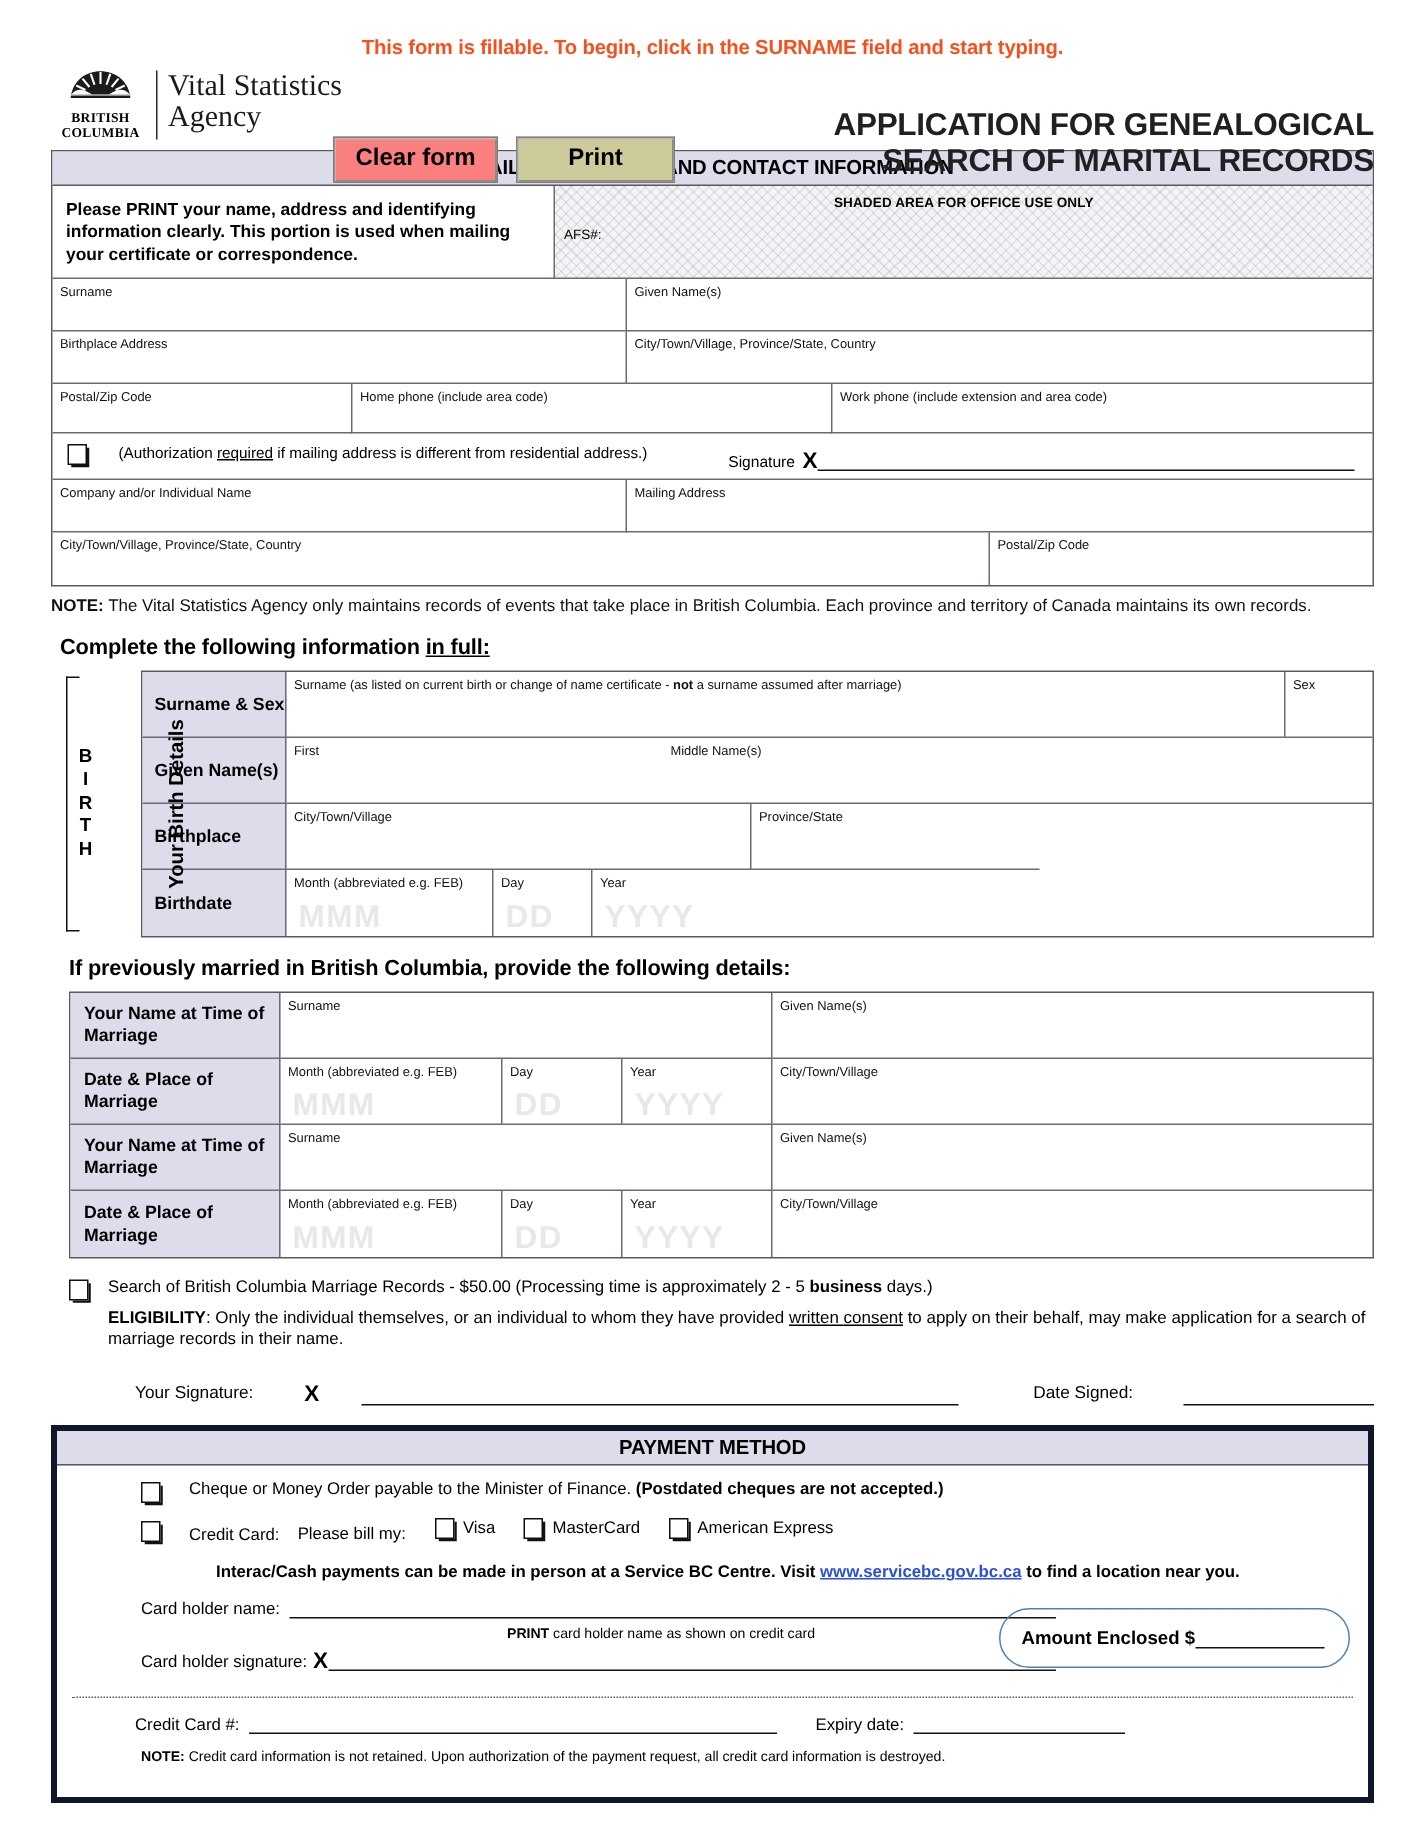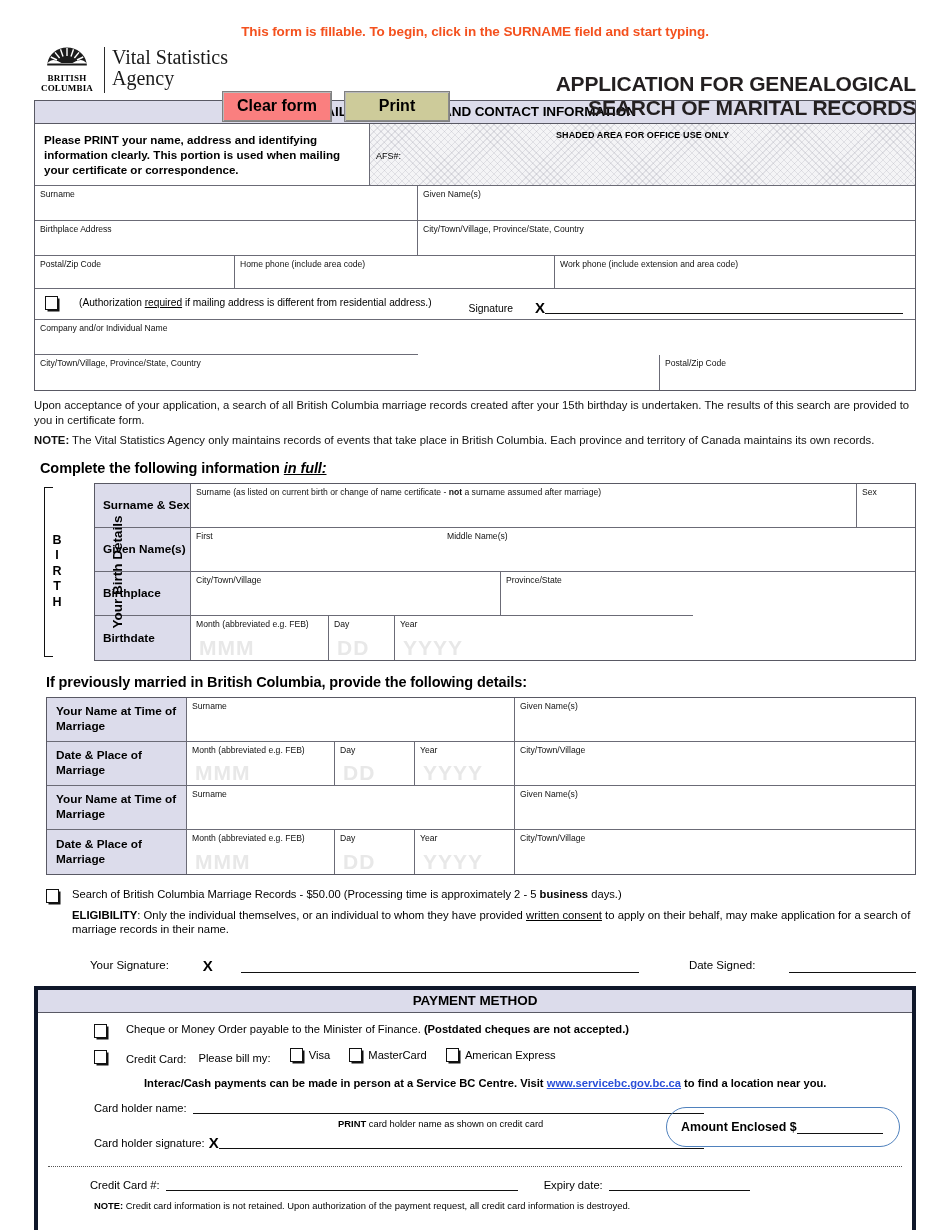--- a/index.html
+++ b/index.html
@@ -85,29 +85,29 @@
   .auth{padding:6px 8px 5px 8px;border-bottom:1px solid #6b6b76;position:relative;}
   .auth-line1{font-size:10.4px;font-weight:bold;padding-left:24px;line-height:13px;}
   .auth-line2{font-size:10.2px;padding-left:36px;line-height:13px;margin-top:1px;}
   .cbx{
     display:inline-block;width:11px;height:12px;border:1.4px solid #111;
     background:#fff;box-shadow:2px 2px 0 -0.5px #111;vertical-align:-2px;
   }
   .auth-cb{position:absolute;left:10px;top:7px;}
   .sig-row{display:flex;align-items:flex-end;justify-content:flex-end;
            margin-top:-9px;padding-right:4px;}
-  .sig-lbl{font-size:10.4px;margin-right:22px;}
+  .sig-lbl{font-size:10.4px;margin-right:5px;}
   .sig-x{font-weight:bold;font-size:15px;line-height:13px;}
   .sig-line{border-bottom:1px solid #111;width:358px;height:13px;}
 
   
   .para{margin:7px 34px 0;font-size:11.3px;line-height:14.5px;color:#111;}
   .para b{font-weight:bold;}
   .h2{margin:12px 0 7px 40px;font-size:14.5px;font-weight:bold;letter-spacing:-0.1px;}
-  .h2 u{text-decoration:underline;font-style:italic;}
+  .h2 u{text-decoration:underline;}
 
   
   .birth-wrap{position:relative;margin:0 34px 0 40px;display:flex;}
   .birth-side{width:54px;position:relative;}
   .brk{position:absolute;left:4px;top:4px;bottom:4px;width:8px;
        border:1px solid #111;border-right:none;}
   .birth-letters{
     position:absolute;left:10px;top:50%;transform:translateY(-50%);
     font-size:12.5px;font-weight:bold;line-height:15.5px;text-align:center;width:14px;
   }
@@ -261,33 +261,35 @@
         <span class="sig-lbl">Signature</span>
         <span class="sig-x">X</span>
         <span class="sig-line"></span>
       </div>
     </div>
 
     <div class="row">
       <div class="cell" style="width:383px;height:35px;">
         <span class="lbl">Company and/or Individual Name</span>
       </div>
+      <div class="cell" style="flex:1;height:35px;">
+        <span class="lbl">Mailing Address</span>
+      </div>
     </div>
 
     <div class="row">
       <div class="cell" style="width:625px;height:35px;">
         <span class="lbl">City/Town/Village, Province/State, Country</span>
       </div>
       <div class="cell" style="flex:1;height:35px;">
         <span class="lbl">Postal/Zip Code</span>
       </div>
     </div>
   </div>
 
-  <div class="para">Upon acceptance of your application, a search of all British Columbia marriage records created after your 15th birthday is undertaken. The results of this search are provided to you in certificate form.</div>
   <div class="para" style="margin-top:6px;"><b>NOTE:</b><span> The Vital Statistics Agency only maintains records of events that take place in British Columbia. Each province and territory of Canada maintains its own records.</span></div>
 
   <div class="h2"><span>Complete the following information </span><u>in full:</u></div>
 
   <div class="birth-wrap">
     <div class="birth-side">
       <div class="brk"></div>
       <div class="birth-letters">B<br>I<br>R<br>T<br>H</div>
       <div class="birth-rot">Your Birth Details</div>
     </div>

